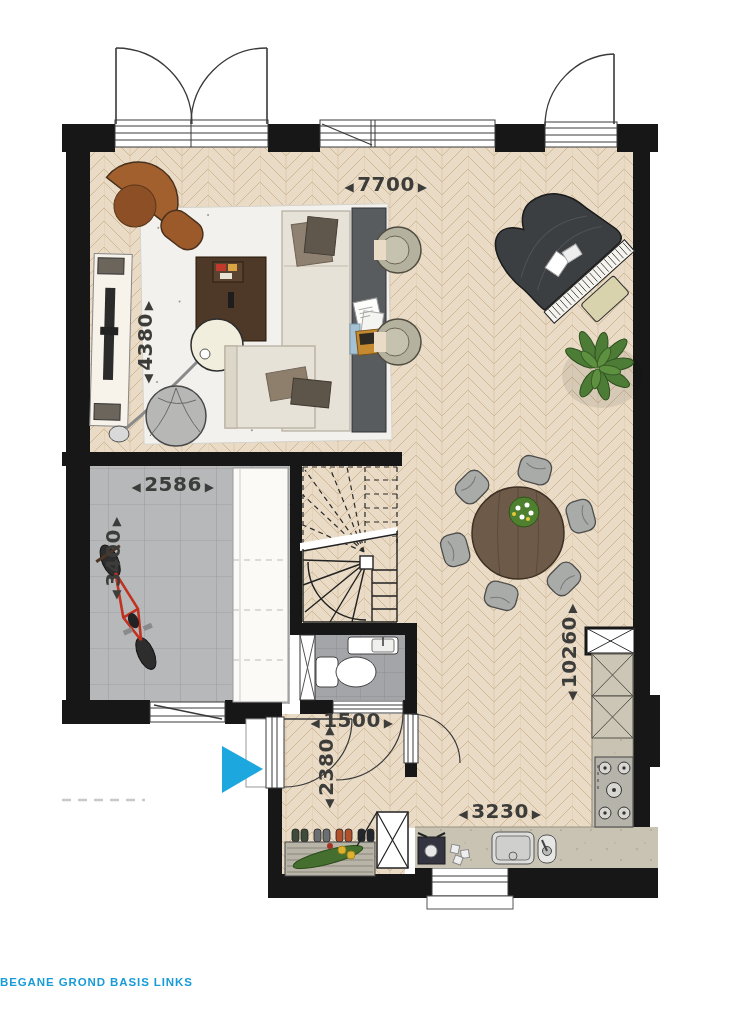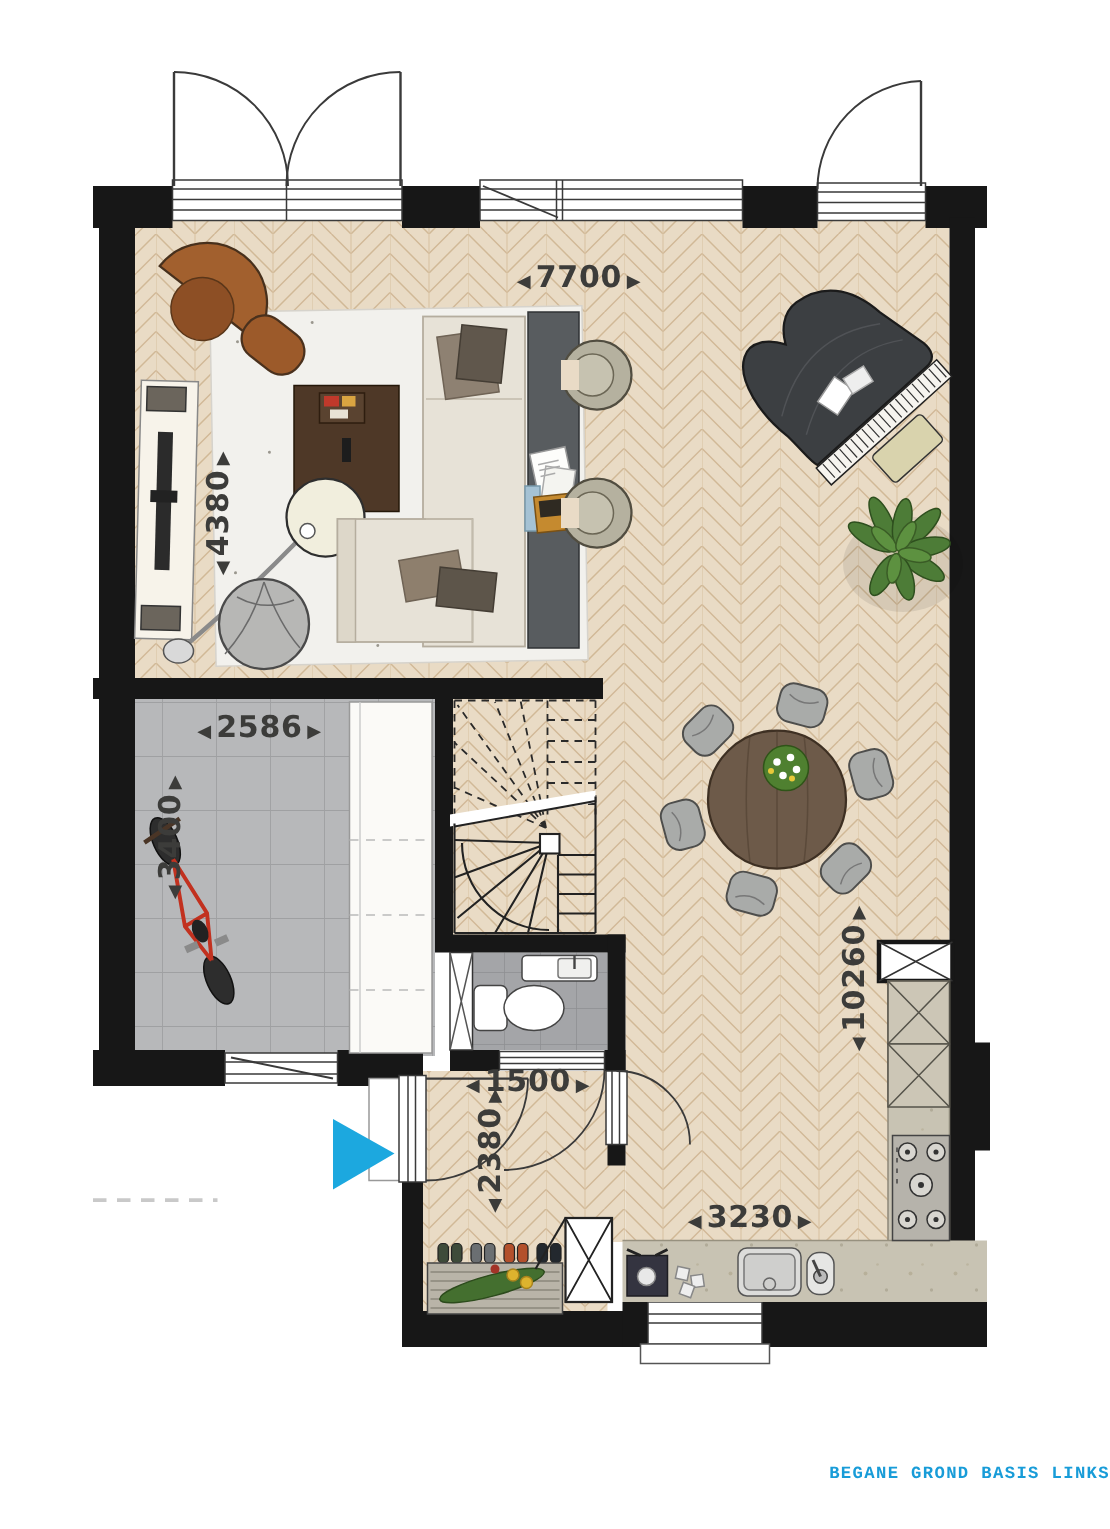--- a/index.html
+++ b/index.html
@@ -1,23 +1,23 @@
 <!DOCTYPE html>
 <html><head>
 <meta charset="utf-8">
 <style>
   html,body{margin:0;padding:0;background:#ffffff;}
   .canvas{position:relative;width:740px;height:991px;background:#fff;overflow:hidden;
           font-family:"Liberation Sans",sans-serif;}
   .plan-svg{position:absolute;left:0;top:0;}
   .dim{font-family:"DejaVu Sans",sans-serif;font-size:20px;font-weight:bold;fill:#3c3c3a;letter-spacing:0.5px;}
   .dim .arr{font-size:12px;}
-  .caption{position:absolute;left:0;right:0;top:976px;text-align:right;
+  .caption{position:absolute;left:0;right:0;top:976px;text-align:left;
            color:#189CD8;font-size:11.5px;font-weight:bold;letter-spacing:0.9px;
-           font-family:Liberation Mono, monospace;}
+           font-family:Liberation Sans, sans-serif;}
 </style>
 </head>
 <body>
 
 <div class="canvas">
 <svg class="plan-svg" width="740" height="1019" viewBox="0 0 740 1019">
   <defs>
     <pattern id="wood" width="52" height="26" patternUnits="userSpaceOnUse">
       <rect width="52" height="26" fill="#e9dbc5"></rect>
       <g stroke="#c9ad88" stroke-width="1" opacity="0.75">

